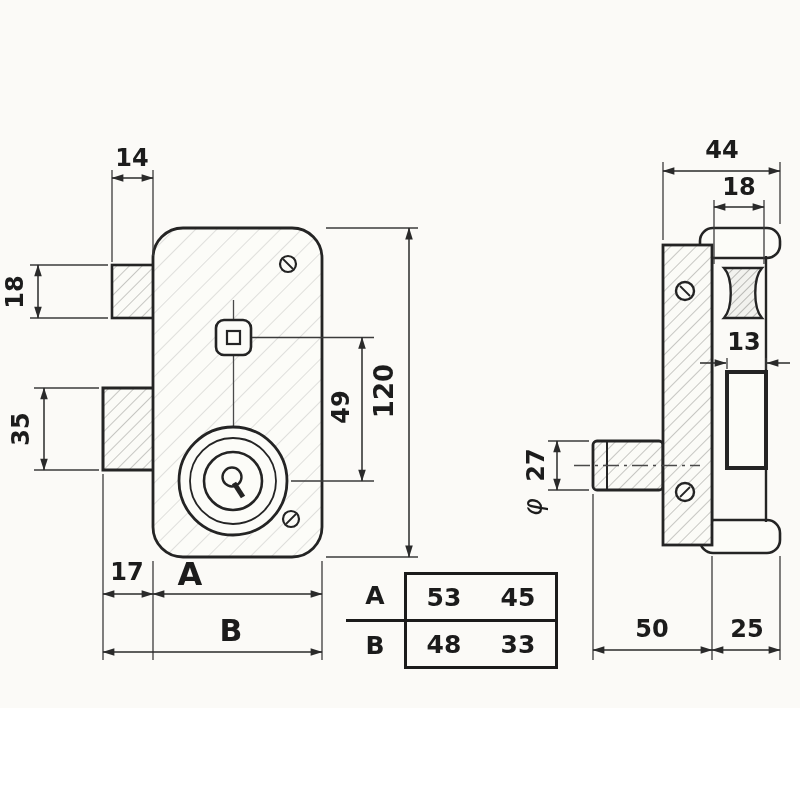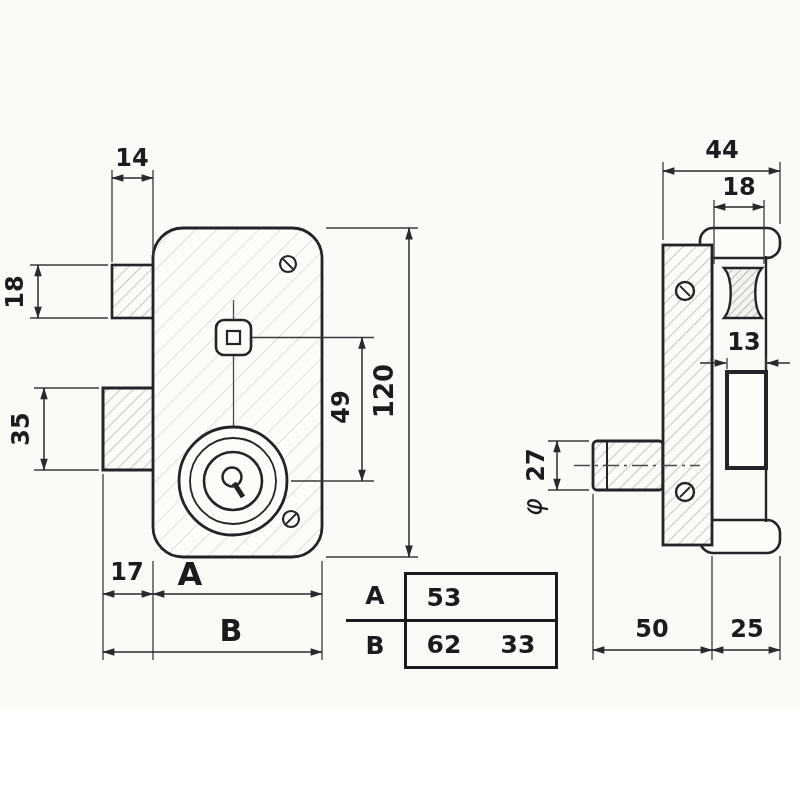--- a/index.html
+++ b/index.html
@@ -207,21 +207,22 @@
           <text class="dtxt" x="747" y="637" text-anchor="middle">25</text>
         </g>
       </g>
     </g>
   </svg>
 
   <div class="size-table">
     <div class="st-label st-label-a">A</div>
     <div class="st-vals st-vals-a">
       <span>53</span>
+      <span>45</span>
     </div>
     <div class="st-label">B</div>
     <div class="st-vals st-vals-b">
-      <span>62</span>
+      <span>48</span>
       <span>33</span>
     </div>
   </div>
 
 </div>
 
 </body></html>

